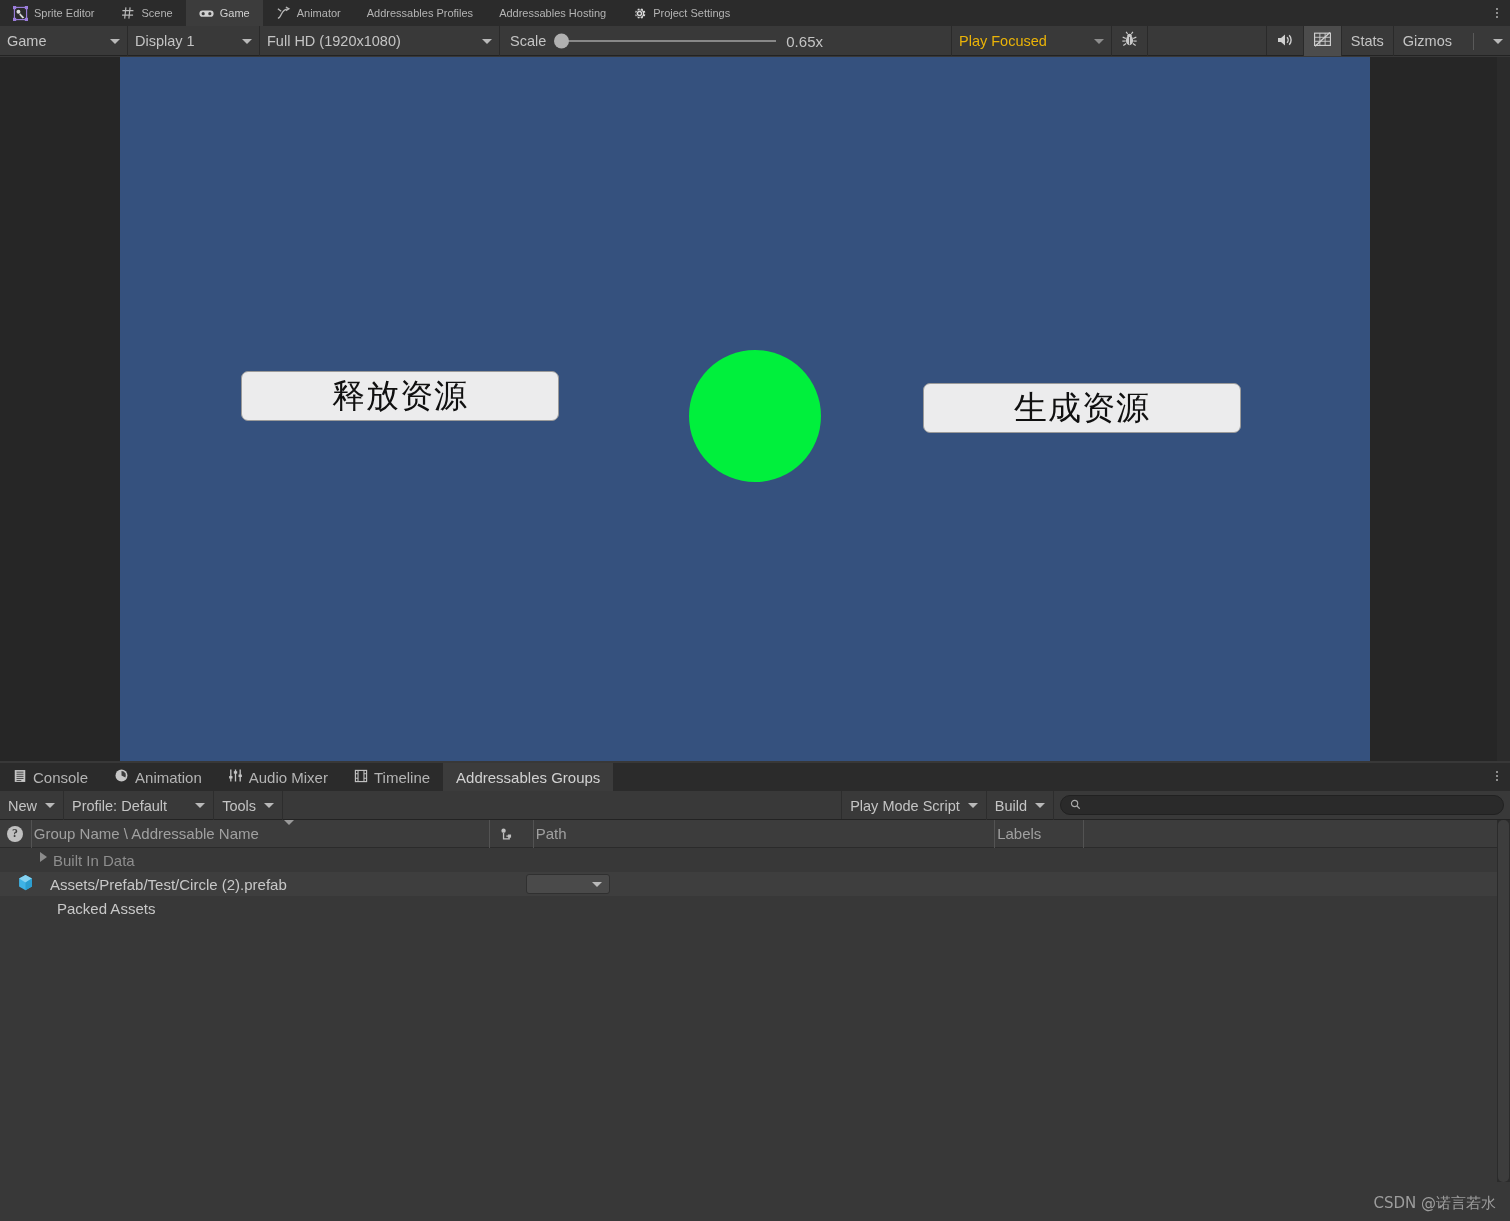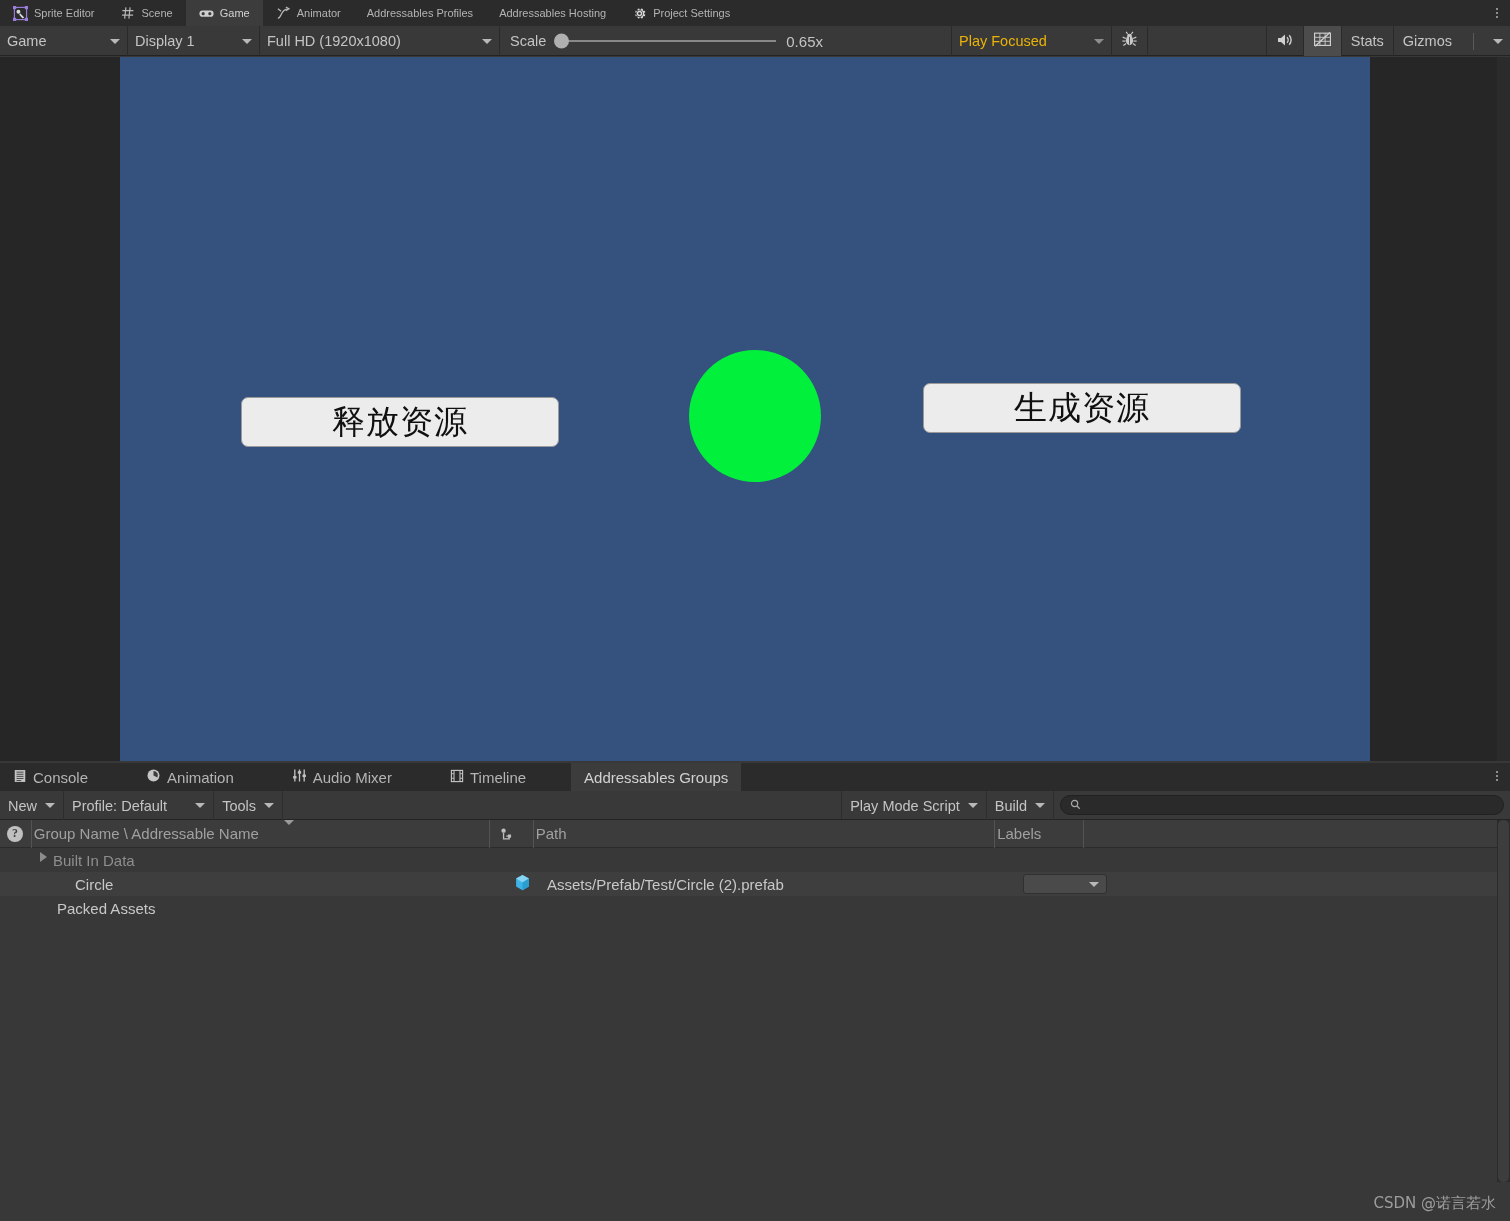--- a/index.html
+++ b/index.html
@@ -81,21 +81,21 @@
     font-size:33px; color:#101010; letter-spacing:1px;
   }
   .circle-obj { position:absolute; border-radius:50%; }
   .gv-scroll-v {
     position:absolute; right:0; top:57px; width:13px; height:704px; background:#2b2b2b;
   }
 
   
   .btab-bar {
     position:absolute; left:0; top:763px; width:1510px; height:28px;
-    background:#2b2b2b; display:flex; align-items:stretch;gap:32px;
+    background:#2b2b2b; display:flex; align-items:stretch;
   }
   .btab {
     display:flex; align-items:center; gap:6px; padding:0 13px; height:28px;
     font-size:15px; color:#b4b4b4; white-space:nowrap;
   }
   .btab.active { background:#3c3c3c; color:#d2d2d2; }
 
   .addr-toolbar {
     position:absolute; left:0; top:791px; width:1510px; height:29px;
     background:#393939; display:flex; align-items:stretch;
@@ -327,21 +327,21 @@
     <div class="tb-item tb-drop" style="border-right:none; padding:0 7px 0 9px;">
       <span class="lbl">Gizmos</span>
       <span style="display:inline-block;width:1px;height:17px;background:#5a5a5a;margin:0 7px;"></span>
       <span class="caret"></span>
     </div>
   </div>
 
   <div class="gameview" style="background: rgb(38, 38, 38);">
     <div class="gamecanvas" style="background: rgb(53, 81, 126);">
 
-      <div class="ui-btn" style="left:121px; top:340px; width:318px; height:50px;">
+      <div class="ui-btn" style="left:121px; top:314px; width:318px; height:50px;">
         <span>释放资源</span>
       </div>
 
       <div class="circle-obj" style="left: 569px; top: 293px; width: 132px; height: 132px; background: rgb(0, 240, 60);"></div>
 
       <div class="ui-btn" style="left:803px; top:326px; width:318px; height:50px;">
         <span>生成资源</span>
       </div>
 
     </div>
@@ -479,23 +479,20 @@
         <span class="twist closed"></span>
         <span class="tname dim">Built In Data</span>
       </div>
       <div class="t-iconcell"></div>
       <div class="t-pathcell"></div>
       <div class="t-labelcell"></div>
     </div>
 
 
     <div class="trow selected">
-      <div class="t-namecell" style="padding-left:75px;">
-        <span class="tname">Circle</span>
-      </div>
       <div class="t-iconcell">
         <span>
           <svg width="17" height="18" viewBox="0 0 16 18">
             <path d="M8 1 L14.4 4.6 L14.4 12.4 L8 16.2 L1.6 12.4 L1.6 4.6 Z" fill="#3eb3e6"></path>
             <path d="M8 1 L14.4 4.6 L8 8.4 L1.6 4.6 Z" fill="#86d3f2"></path>
             <path d="M8 8.4 L14.4 4.6 L14.4 12.4 L8 16.2 Z" fill="#2b9ed0"></path>
           </svg>
         </span>
       </div>
       <div class="t-pathcell">Assets/Prefab/Test/Circle (2).prefab</div>

